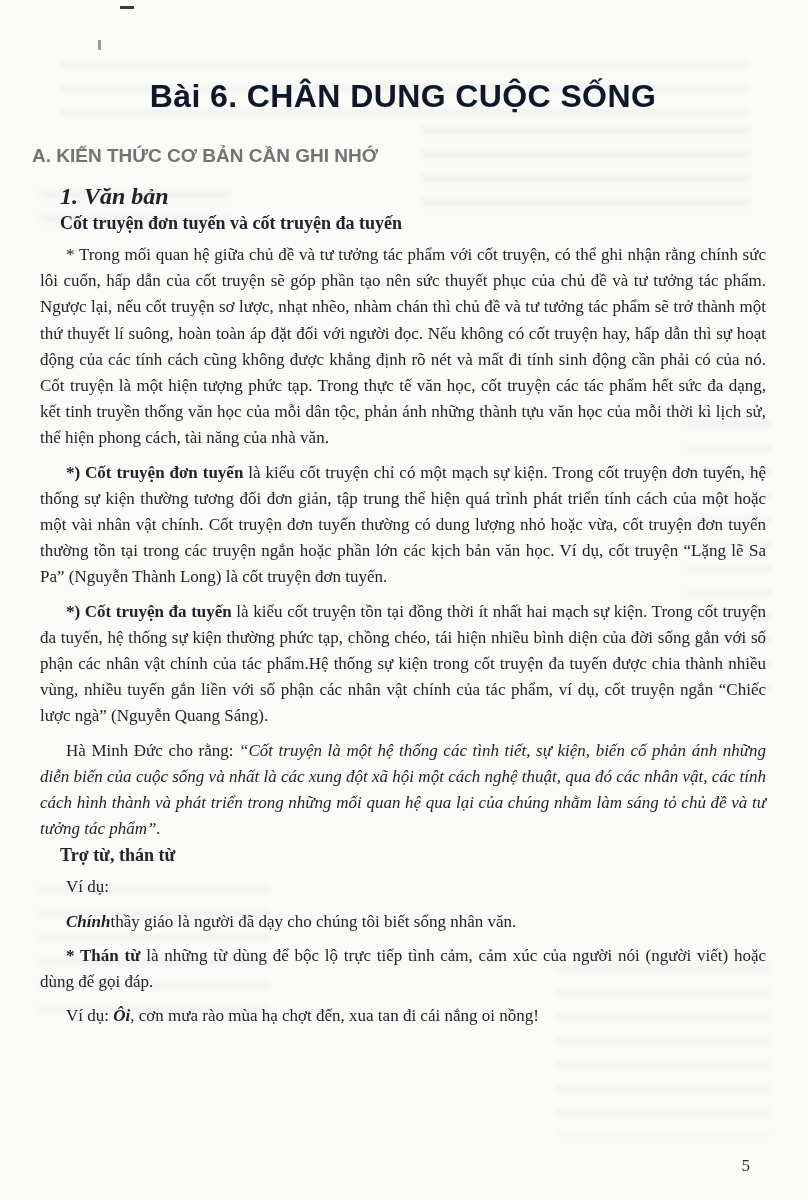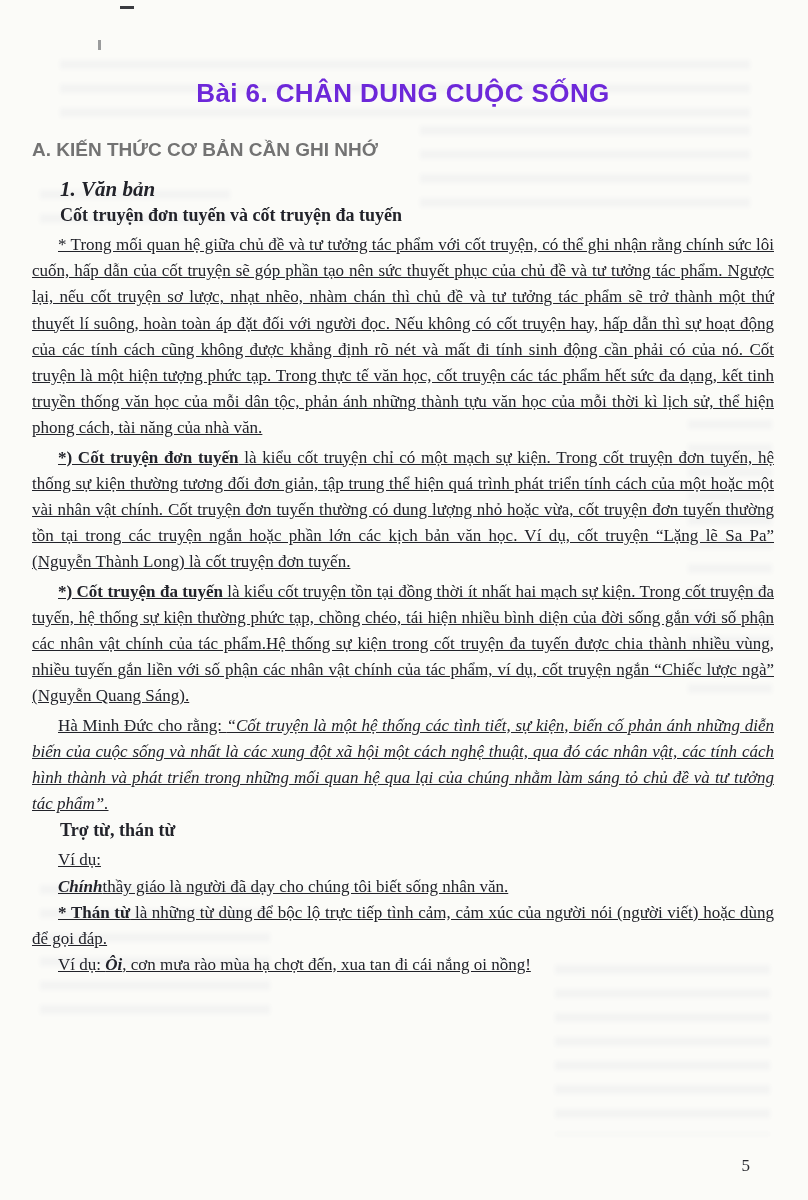--- a/index.html
+++ b/index.html
@@ -14,51 +14,50 @@
   .page{
     position:absolute;inset:0;
     padding:66px 34px 0 32px;
     box-sizing:border-box;
     z-index:1;
   }
   .title{
     text-align:center;
     font-family:"Liberation Sans", sans-serif;
     font-weight:700;
-    font-size:26px;
+    font-size:32px;
     letter-spacing:.4px;
-    color:#6d28d9;
+    color:#0f172a;
     margin:12px 0 30px 0;
   }
   .h-a{
     font-family:"Liberation Sans", sans-serif;
     font-weight:700;
     font-size:19px;
     color:#737373;
     margin:0 0 16px 0;
   }
   .h-num{
     font-weight:700;font-style:italic;
-    font-size:21px;
+    font-size:24px;
     margin:6px 0 3px 0;
     padding-left:28px;
   }
   .h-sub{
     font-weight:700;
     font-size:18px;
     margin:0 0 6px 0;
     padding-left:28px;
   }
   p.body{
     font-size:17px;
     line-height:26.2px;
     text-align:justify;
-    margin:0;
+    margin:8px;
     text-indent:26px;
-    text-decoration:underline;
   }
   p.body.gap{margin-bottom:3px;}
   .lead-bold{font-weight:700;}
   .it{font-style:italic;}
   .bi{font-weight:700;font-style:italic;}
   .pagenum{
     position:absolute;
     right:58px;bottom:24px;
     font-size:17px;
     color:#2a2b31;

